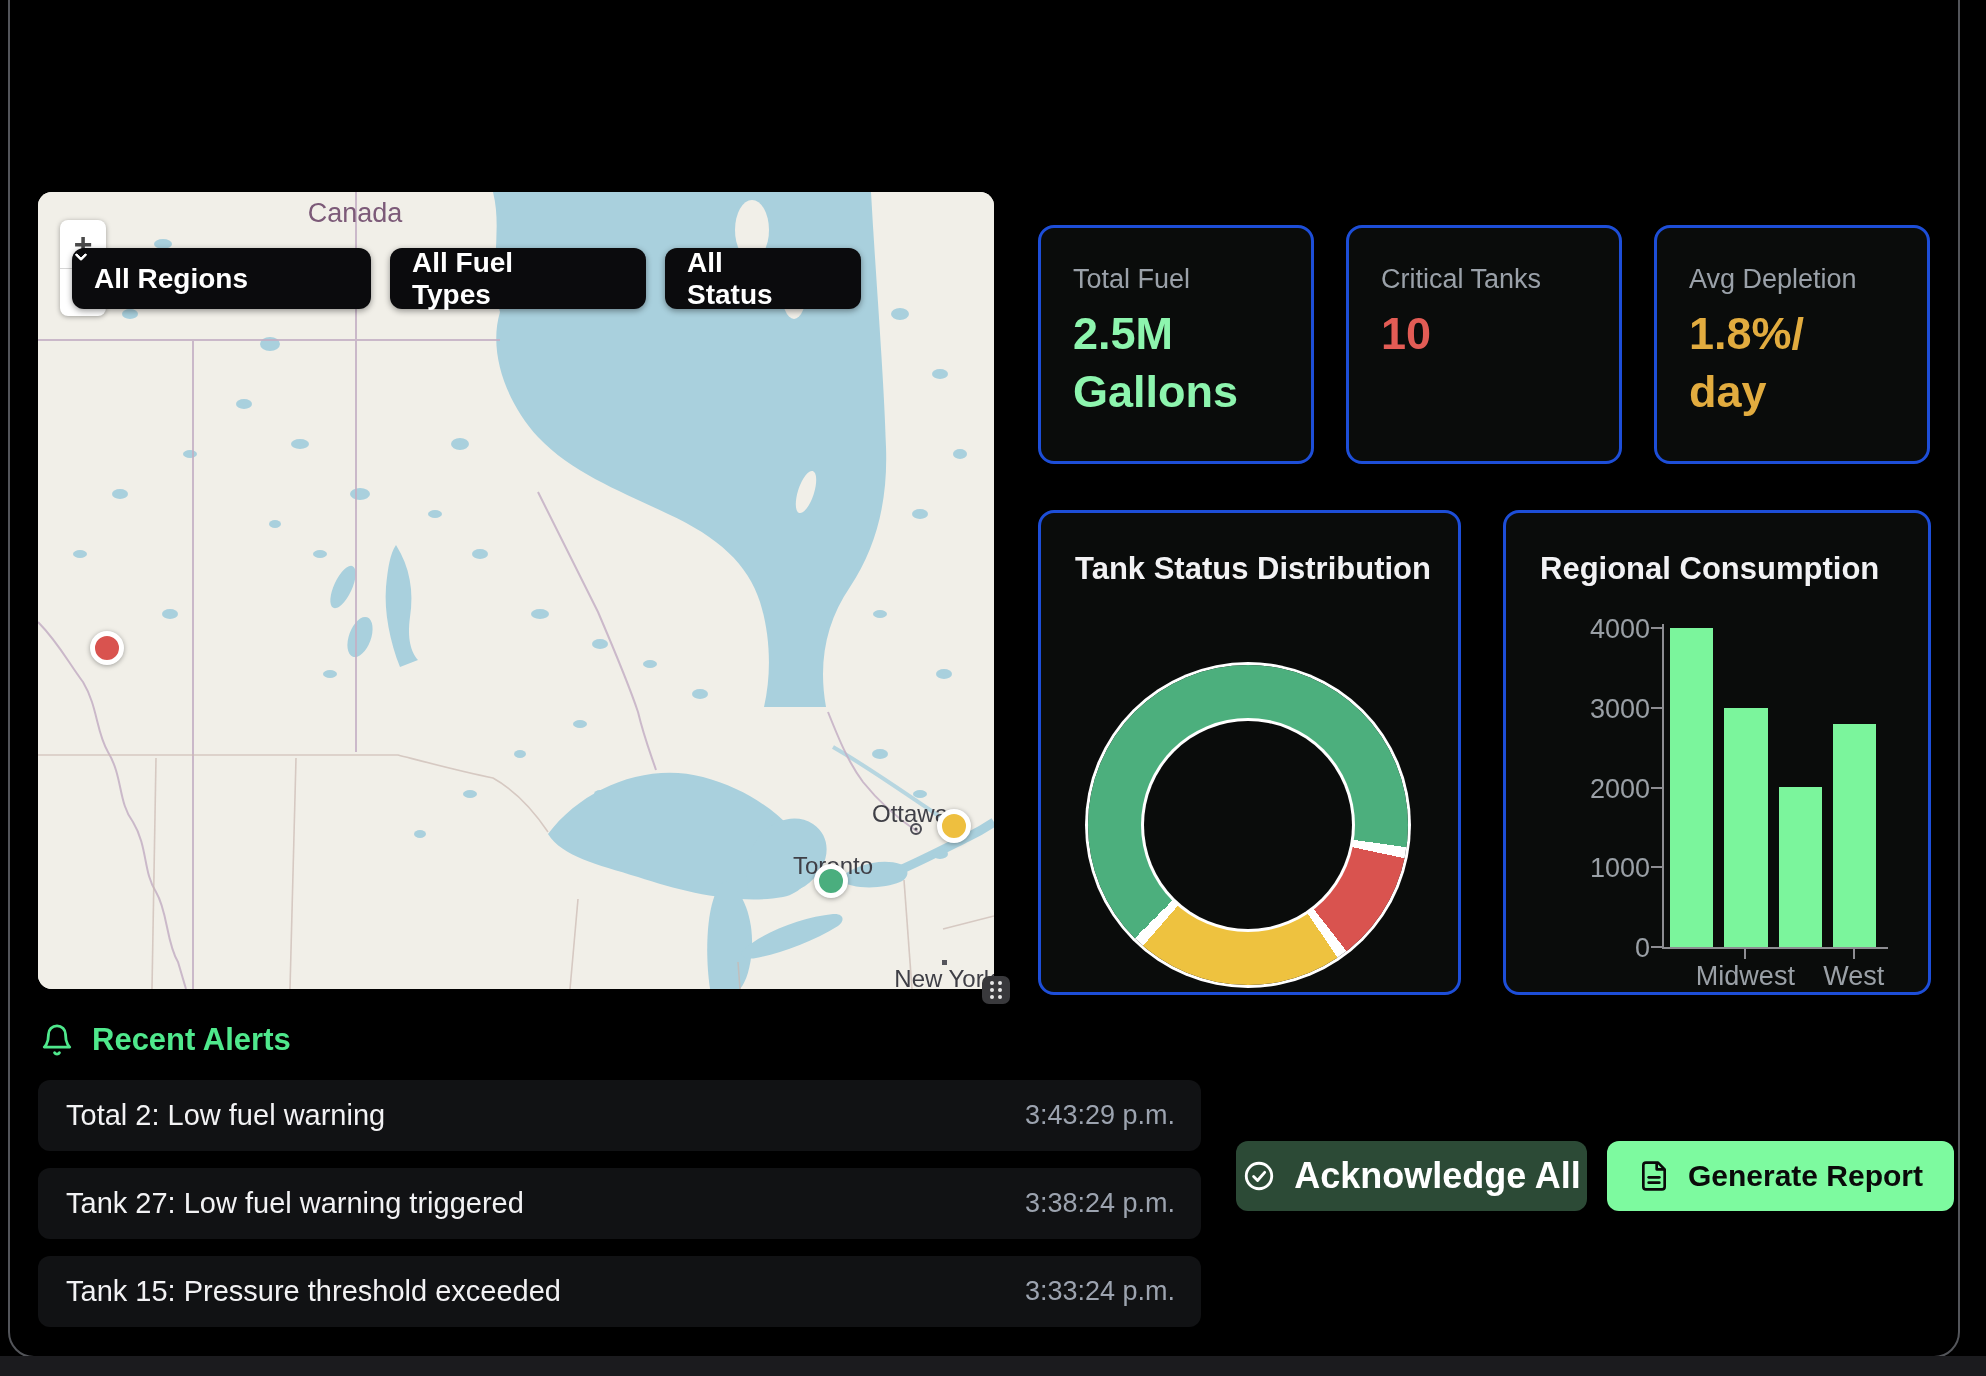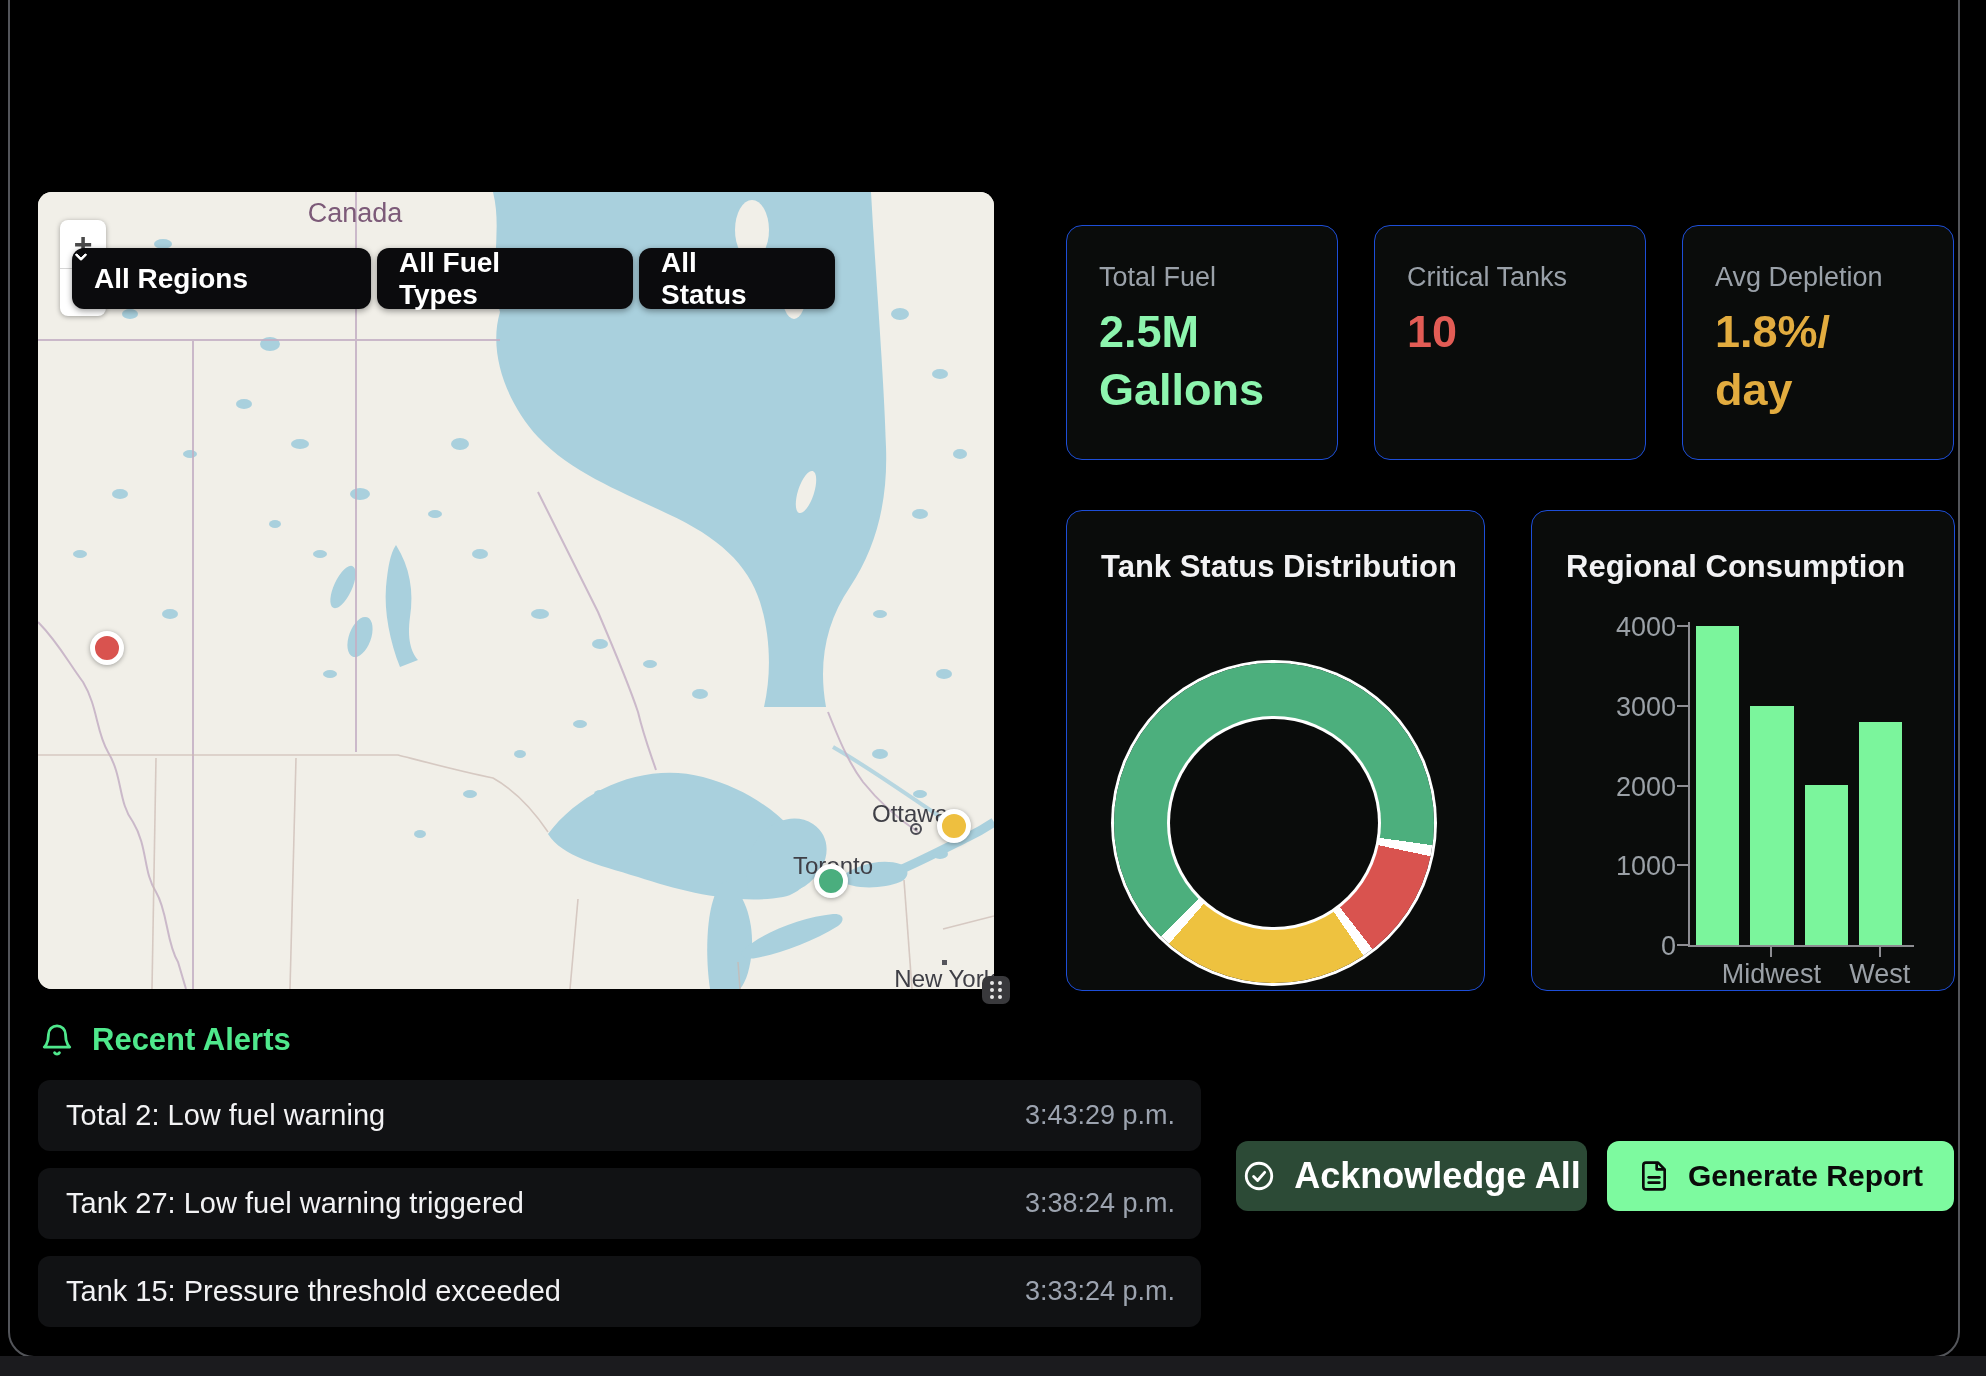--- a/index.html
+++ b/index.html
@@ -23,34 +23,34 @@
 
   
   .map{position:absolute;left:38px;top:192px;width:956px;height:797px;border-radius:14px;
        overflow:hidden;background:#f1efe8;}
   .map svg{position:absolute;left:0;top:0;}
   .zoomctl{position:absolute;left:22px;top:28px;width:46px;height:96px;background:#fff;
            border-radius:8px;box-shadow:0 1px 5px rgba(0,0,0,.35);z-index:2;}
   .zoomctl .zbtn{width:46px;height:48px;display:flex;align-items:center;justify-content:center;
                  font-size:32px;font-weight:700;color:#4a4a4a;}
   .zoomctl .zbtn:first-child{border-bottom:1px solid #d5d5d5;}
-  .filters{position:absolute;left:34px;top:56px;display:flex;gap:6px;z-index:3;}
+  .filters{position:absolute;left:34px;top:56px;display:flex;gap:19px;z-index:3;}
   .dd{height:61px;background:#0b0b0d;border-radius:12px;display:flex;align-items:center;
       color:#fff;font-size:28px;font-weight:600;padding:0 22px;box-shadow:0 2px 6px rgba(0,0,0,.4);}
   .dd .chev{margin-left:26px;display:flex;}
   .dd1{width:255px;} .dd2{width:212px;} .dd3{width:152px;}
   .marker{position:absolute;width:24px;height:24px;border-radius:50%;border:5px solid #fff;
           box-shadow:0 1px 5px rgba(0,0,0,.35);transform:translate(-50%,-50%);z-index:4;}
   .drag-handle{position:absolute;left:982px;top:976px;width:28px;height:28px;background:#39393c;
           border-radius:7px;z-index:6;display:grid;grid-template-columns:5px 5px;gap:3px;
           justify-content:center;align-content:center;}
   .drag-handle i{width:4px;height:4px;border-radius:50%;background:#e8e8e8;}
 
   
-  .card{position:absolute;background:#0a0c0b;border:1px solid #1d4ed8;border-radius:16px;margin-left:28px;}
+  .card{position:absolute;background:#0a0c0b;border:3px solid #1d4ed8;border-radius:16px;}
   .stat{top:225px;width:270px;height:233px;padding:0;}
   .stat .lbl{margin:36px 0 0 32px;font-size:27px;color:#9aa1a9;}
   .stat .val{margin:10px 0 0 32px;font-size:45px;font-weight:700;line-height:1.28;white-space:pre-line;}
   .chartcard{top:510px;height:479px;}
   .cardtitle{margin:38px 0 0 34px;font-size:31px;font-weight:700;color:#f2f2f4;}
 
   
   .donut{position:absolute;left:47px;top:152px;width:320px;height:320px;border-radius:50%;
          box-shadow:0 0 0 3px #fff;}
   .donut::after{content:"";position:absolute;inset:56px;border-radius:50%;background:#0a0c0b;

